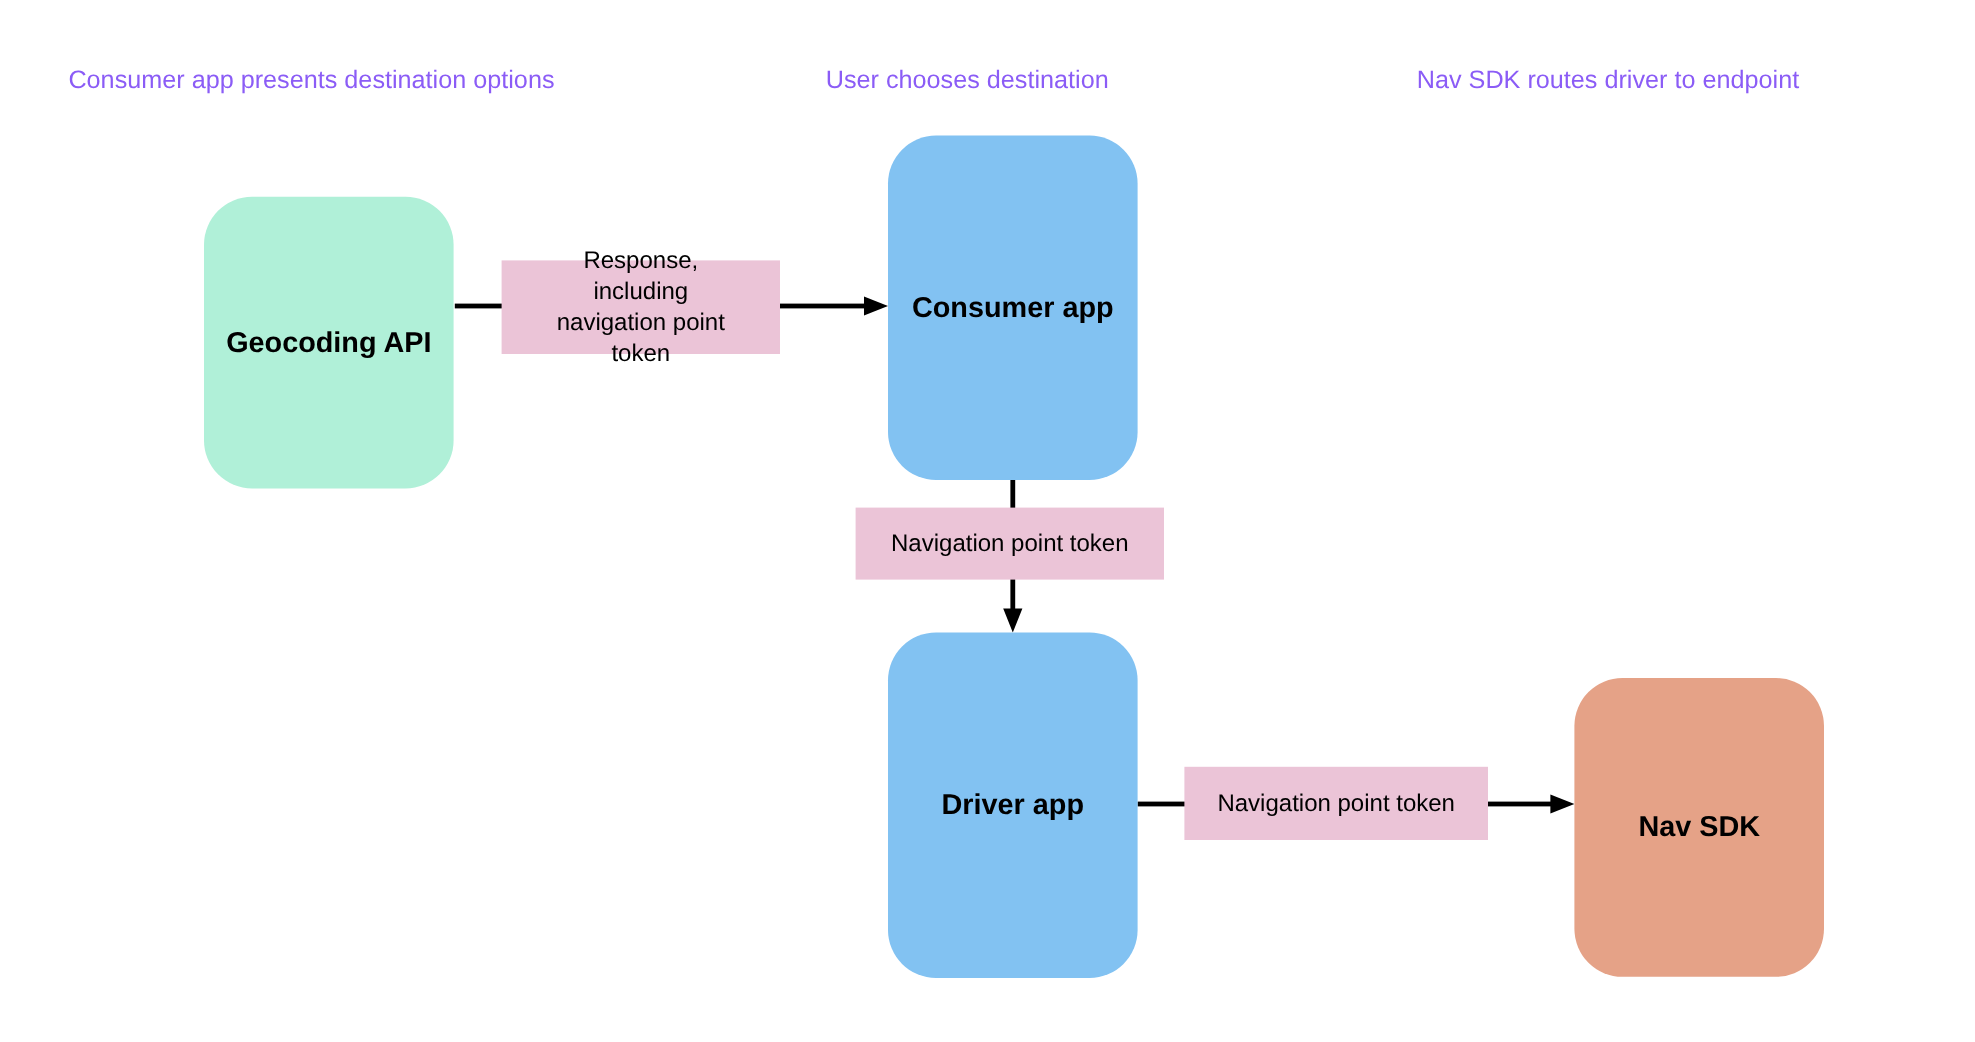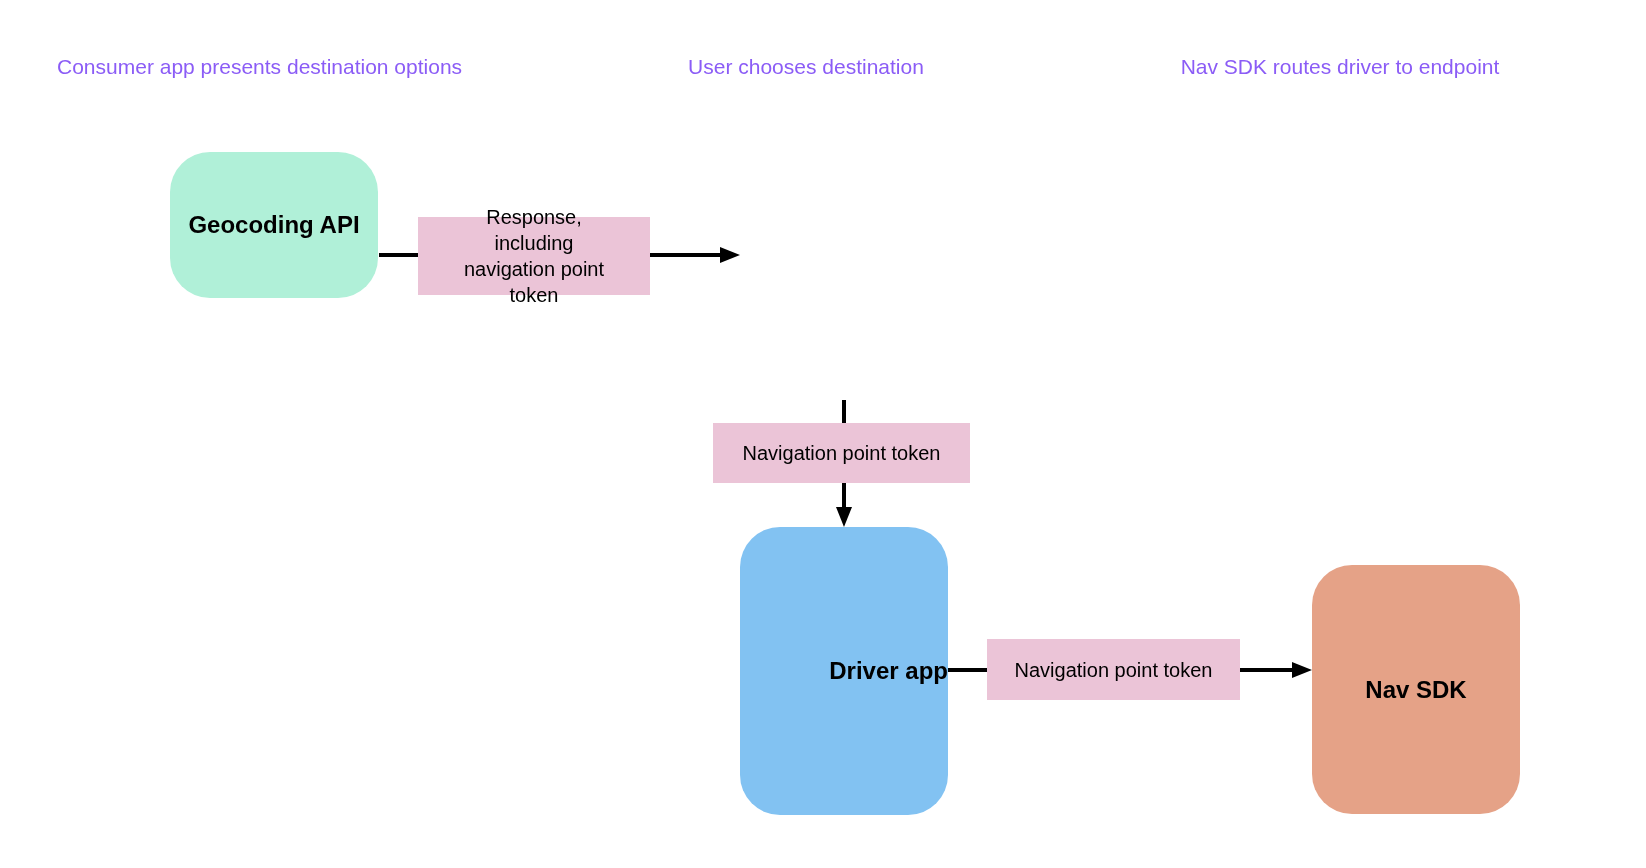--- a/index.html
+++ b/index.html
@@ -31,23 +31,23 @@
     display: flex;
     align-items: center;
     justify-content: center;
     text-align: center;
   }
   .node .node-label {
     font-weight: bold;
     font-size: 24px;
     color: #000000;
   }
-  #node-geocoding-api { left: 170px; top: 152px; width: 208px; height: 146px; }
+  #node-geocoding-api { left: 170px; top: 164px; width: 208px; height: 243px; }
   #node-consumer-app  { left: 740px; top: 113px; width: 208px; height: 287px; }
-  #node-driver-app    { left: 740px; top: 527px; width: 208px; height: 288px; justify-content: flex-end; }
+  #node-driver-app    { left: 740px; top: 527px; width: 208px; height: 288px; }
   #node-nav-sdk       { left: 1312px; top: 565px; width: 208px; height: 249px; }
 
   .edge-line { position: absolute; }
   #edge-line-1 { left: 379px; top: 253px; width: 343px; height: 4px; }
   #edge-line-2 { left: 842px; top: 400px; width: 4px; height: 109px; }
   #edge-line-3 { left: 948px; top: 668px; width: 346px; height: 4px; }
 
   .arrowhead { position: absolute; width: 0; height: 0; }
   #arrowhead-1 {
     left: 720px; top: 247px;
@@ -97,20 +97,23 @@
   <div class="edge-line" id="edge-line-3" style="background-color: rgb(0, 0, 0);"></div>
 
   <div class="arrowhead" id="arrowhead-1" style="border-left-color: rgb(0, 0, 0);"></div>
   <div class="arrowhead" id="arrowhead-2" style="border-top-color: rgb(0, 0, 0);"></div>
   <div class="arrowhead" id="arrowhead-3" style="border-left-color: rgb(0, 0, 0);"></div>
 
   <div class="node" id="node-geocoding-api" style="background-color: rgb(176, 240, 216);">
     <span class="node-label">Geocoding API</span>
   </div>
 
+  <div class="node" id="node-consumer-app" style="background-color: rgb(130, 194, 242);">
+    <span class="node-label">Consumer app</span>
+  </div>
 
   <div class="node" id="node-driver-app" style="background-color: rgb(130, 194, 242);">
     <span class="node-label">Driver app</span>
   </div>
 
   <div class="node" id="node-nav-sdk" style="background-color: rgb(229, 162, 135);">
     <span class="node-label">Nav SDK</span>
   </div>
 
   <div class="edge-label" id="edge-label-1" style="background-color: rgb(235, 196, 215);">Response, including navigation point token</div>

